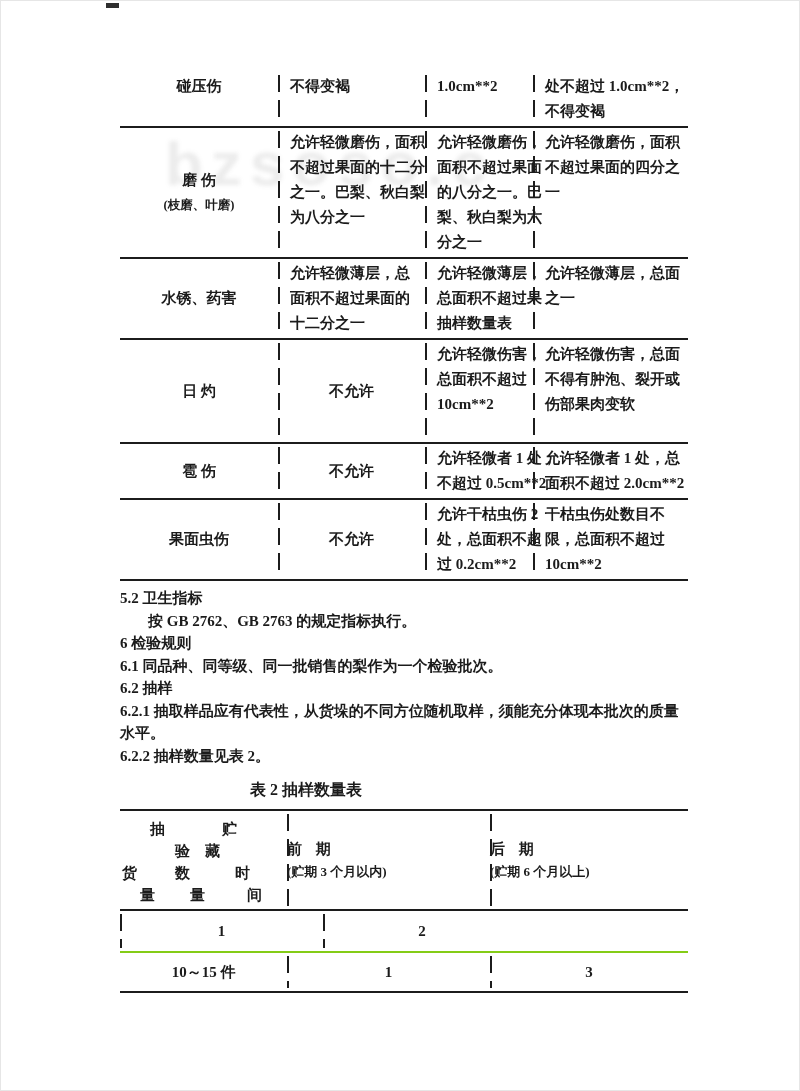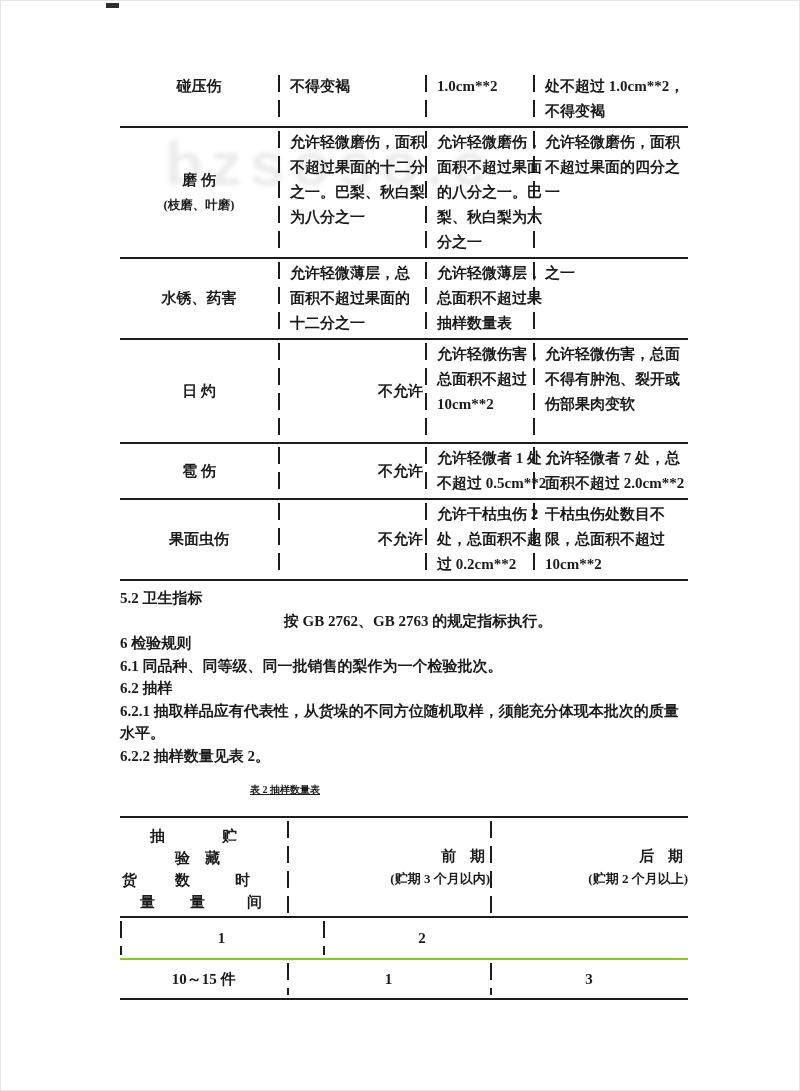--- a/index.html
+++ b/index.html
@@ -21,44 +21,44 @@
   
   .t1 { border-bottom:2px solid #1c1c1c; }
   .t1-row { display:flex; border-top:2px solid #1c1c1c; }
   .t1-row.first { border-top:none; }
   .t1-label {
     width:158px; display:flex; flex-direction:column; justify-content:center;
     align-items:center; text-align:center;
   }
   .t1-label.top { justify-content:flex-start; padding-top:2px; }
   .t1-cell { position:relative; padding:2px 2px 2px 12px; }
-  .t1-cell.center-cell { display:flex; align-items:center; justify-content:flex-end; padding-left:2px; }
+  .t1-cell.center-cell { display:flex; align-items:center; justify-content:center; padding-left:2px; }
   .c2 { width:147px; } .c3 { width:108px; } .c4 { width:155px; }
   .sep {
     position:absolute; left:0; top:3px; bottom:3px; width:2px;
     background:repeating-linear-gradient(to bottom,#1c1c1c 0 17px,transparent 17px 25px);
   }
   .line { line-height:25px; font-size:15px; white-space:nowrap; }
   .line.sub { font-size:12.5px; }
 
   
   .paras { margin-top:6px; }
   .pline { font-size:15px; line-height:22.5px; white-space:nowrap; }
 
   
-  .t2-title { margin-top:12px; margin-bottom:15px; padding-left:130px; font-size:10px; line-height:22px;text-decoration:underline; }
+  .t2-title { margin-top:12px; margin-bottom:8px; padding-left:130px; font-size:16px; line-height:22px; }
 
   
   .t2 { border-top:2px solid #1c1c1c; border-bottom:2px solid #1c1c1c; }
   .t2-header { display:flex; border-bottom:2px solid #1c1c1c; height:100px; }
   .t2-corner { position:relative; width:167px; }
   .cchar { position:absolute; font-size:15px; line-height:20px; }
   .t2-hcell {
     position:relative; display:flex; flex-direction:column;
-    justify-content:center; align-items:flex-end; text-align:center;
+    justify-content:center; align-items:flex-start; text-align:center;
   }
   .t2-c2 { width:203px; } .t2-c3 { width:198px; }
   .t2-hcell .main { font-size:15px; letter-spacing:5px; line-height:22px; }
   .t2-hcell .subh { font-size:13px; line-height:20px; margin-top:2px; }
   .t2-row { display:flex; height:40px; }
   .t2-row.bt { border-top:2px solid #84cc16; }
   .t2-cell { position:relative; display:flex; align-items:center; justify-content:center; font-size:15px; }
   .t2-cell.w1 { width:167px; } .t2-cell.w2 { width:203px; } .t2-cell.w3 { width:198px; }
 </style>
 </head>
@@ -126,20 +126,21 @@
             <div class="line">十二分之一</div>
           </div>
           <div class="t1-cell c3">
             <div class="sep"></div>
             <div class="line">允许轻微薄层，</div>
             <div class="line">总面积不超过果</div>
             <div class="line">抽样数量表</div>
           </div>
           <div class="t1-cell c4">
             <div class="sep"></div>
+            <div class="line">允许轻微薄层，总面</div>
             <div class="line">之一</div>
           </div>
         </div>
         <div class="t1-row" style="min-height: 104px;">
           <div class="t1-label">
             <div class="line">日  灼</div>
           </div>
           <div class="t1-cell c2 center-cell">
             <div class="sep"></div>
             <div class="line">不允许</div>
@@ -165,21 +166,21 @@
             <div class="sep"></div>
             <div class="line">不允许</div>
           </div>
           <div class="t1-cell c3">
             <div class="sep"></div>
             <div class="line">允许轻微者 1 处，</div>
             <div class="line">不超过 0.5cm**2</div>
           </div>
           <div class="t1-cell c4">
             <div class="sep"></div>
-            <div class="line">允许轻微者 7 处，总</div>
+            <div class="line">允许轻微者 1 处，总</div>
             <div class="line">面积不超过 2.0cm**2</div>
           </div>
         </div>
         <div class="t1-row" style="min-height: 79px;">
           <div class="t1-label">
             <div class="line">果面虫伤</div>
           </div>
           <div class="t1-cell c2 center-cell">
             <div class="sep"></div>
             <div class="line">不允许</div>
@@ -196,21 +197,21 @@
             <div class="line">限，总面积不超过</div>
             <div class="line">10cm**2</div>
           </div>
         </div>
       </div>
     <div id="paras" class="paras">
         <div class="para">
           <div class="pline">5.2  卫生指标</div>
         </div>
         <div class="para">
-          <div class="pline" style="text-indent: 28px; text-align: center;">按 GB 2762、GB 2763 的规定指标执行。</div>
+          <div class="pline" style="text-indent: 28px;">按 GB 2762、GB 2763 的规定指标执行。</div>
         </div>
         <div class="para">
           <div class="pline">6   检验规则</div>
         </div>
         <div class="para">
           <div class="pline">6.1   同品种、同等级、同一批销售的梨作为一个检验批次。</div>
         </div>
         <div class="para">
           <div class="pline">6.2   抽样</div>
         </div>
@@ -239,21 +240,21 @@
             <span class="cchar" style="left: 127px; top: 74px;">间</span>
           </div>
         <div class="t2-hcell t2-c2">
           <div class="sep"></div>
           <div class="main">前  期</div>
           <div class="subh">(贮期 3 个月以内)</div>
         </div>
         <div class="t2-hcell t2-c3">
           <div class="sep"></div>
           <div class="main">后  期</div>
-          <div class="subh">(贮期 2 个月以上)</div>
+          <div class="subh">(贮期 6 个月以上)</div>
         </div>
       </div>
       <div id="t2rows">
           <div class="t2-row">
             <div class="t2-cell w2">
               <div class="sep"></div>
               <span>1</span>
             </div>
             <div class="t2-cell w3">
               <div class="sep"></div>

